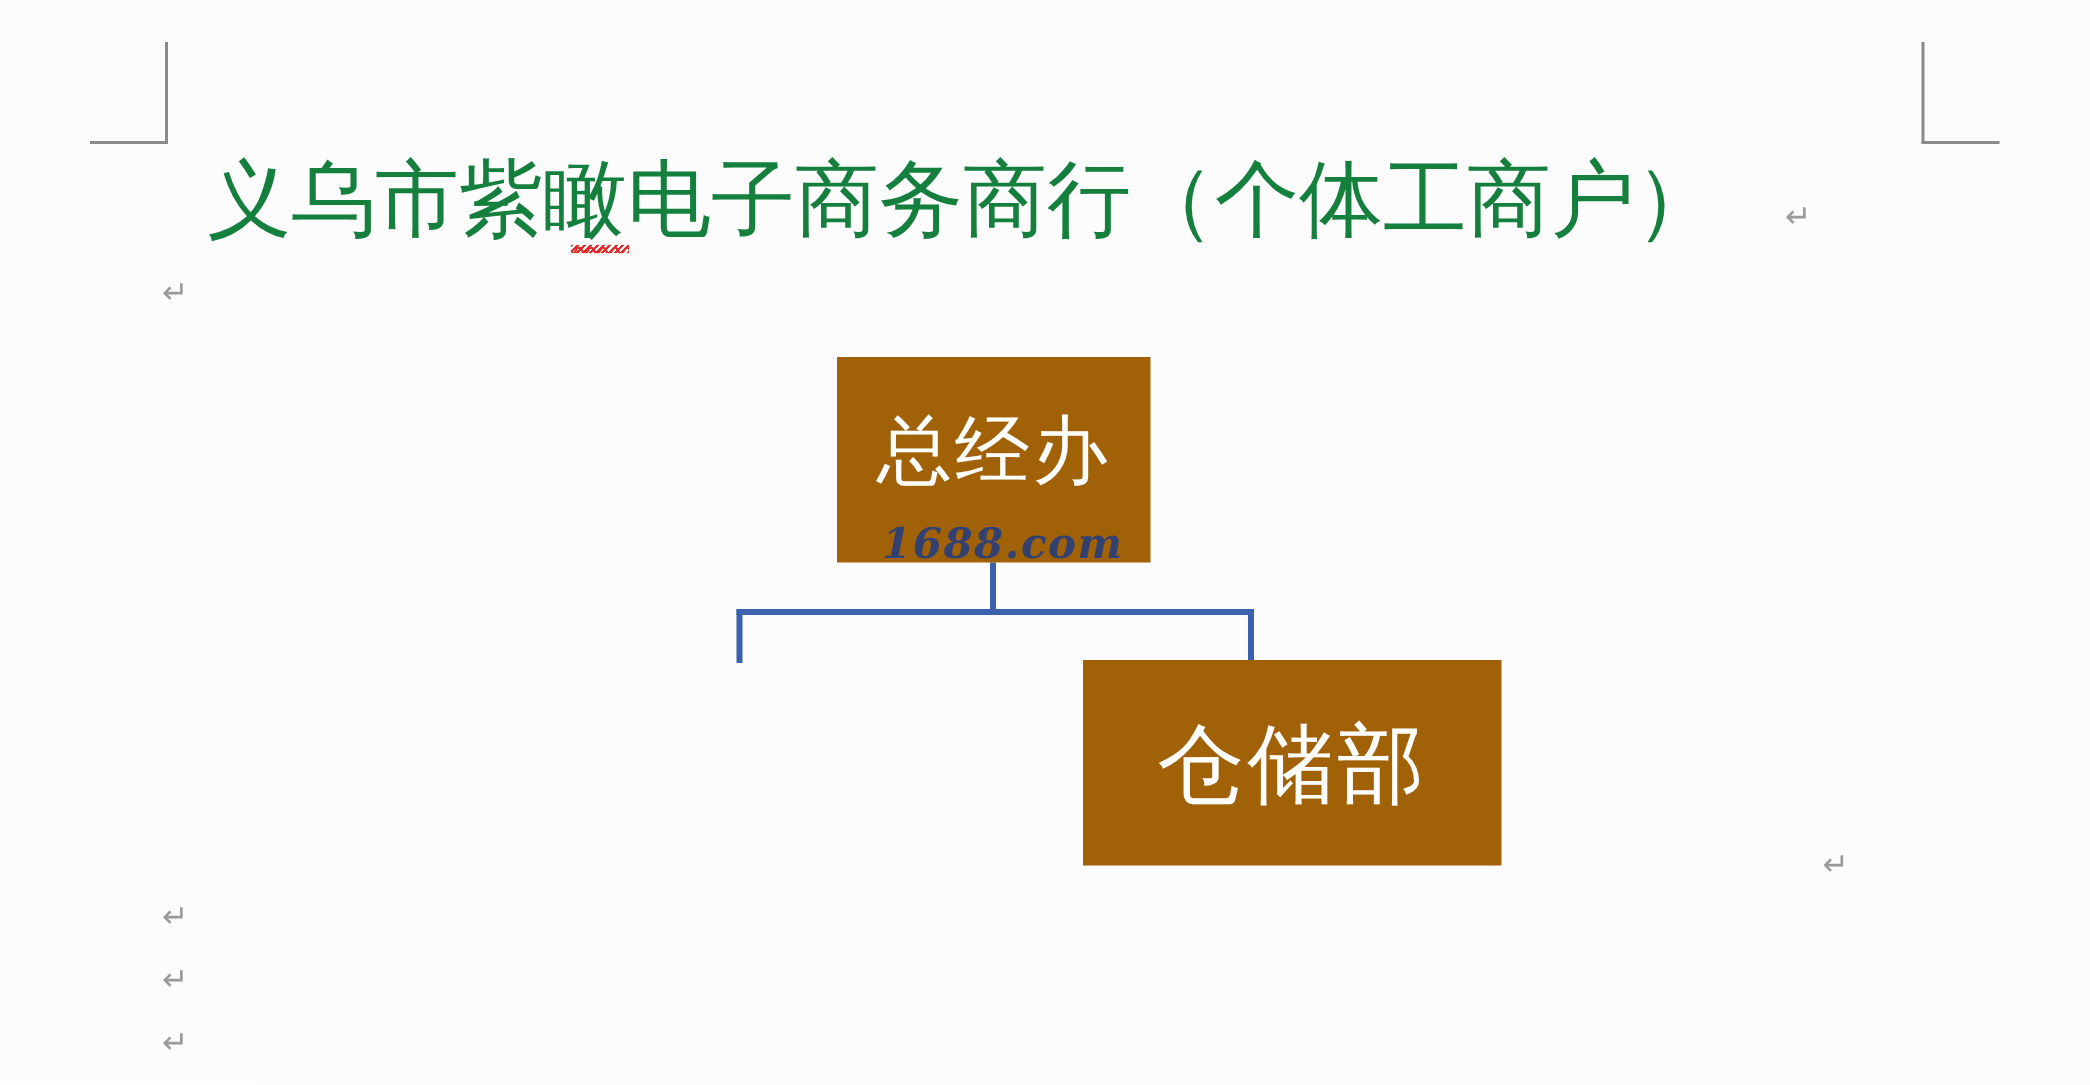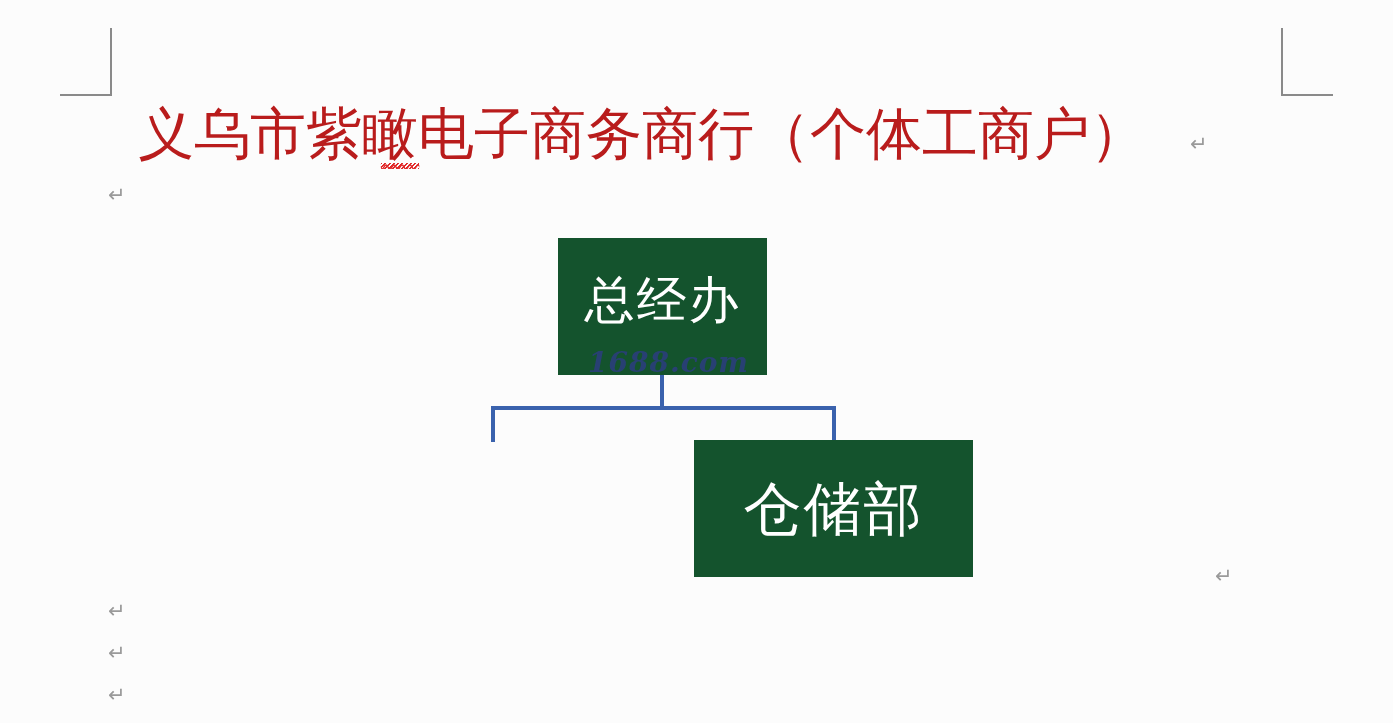--- a/index.html
+++ b/index.html
@@ -47,21 +47,21 @@
     left: 138px;
     top: 101px;
     width: 1100px;
     height: 70px;
     white-space: nowrap;
   }
   .title-text {
     font-family: "DejaVu Sans", "Liberation Sans", sans-serif;
     font-size: 56px;
     line-height: 66px;
-    color: #b91c1c;
+    color: #15803d;
     letter-spacing: 0px;
     display: inline-block;
     vertical-align: middle;
   }
   
   .squiggle {
     position: absolute;
     left: 230px;
     top: 62px;
     width: 64px;
@@ -89,21 +89,21 @@
   .org-canvas {
     position: absolute;
     left: 0;
     top: 0;
     width: 1393px;
     height: 723px;
     pointer-events: none;
   }
   .node {
     position: absolute;
-    background: #14532d;
+    background: #a16207;
     color: #ffffff;
     display: flex;
     align-items: center;
     justify-content: center;
     box-sizing: border-box;
     pointer-events: auto;
   }
   .node-label {
     font-family: "DejaVu Sans", "Liberation Sans", sans-serif;
     font-weight: 400;
@@ -117,21 +117,21 @@
   }
   #node-root .node-label {
     font-size: 50px;
     margin-top: -14px;
   }
   #node-sales {
     left: 353px; top: 440px;
     width: 279px; height: 137px;
   }
   #node-warehouse {
-    left: 694px; top: 440px;
+    left: 722px; top: 440px;
     width: 279px; height: 137px;
   }
   #node-sales .node-label,
   #node-warehouse .node-label {
     font-size: 58px;
   }
 
   
   .watermark {
     position: absolute;

